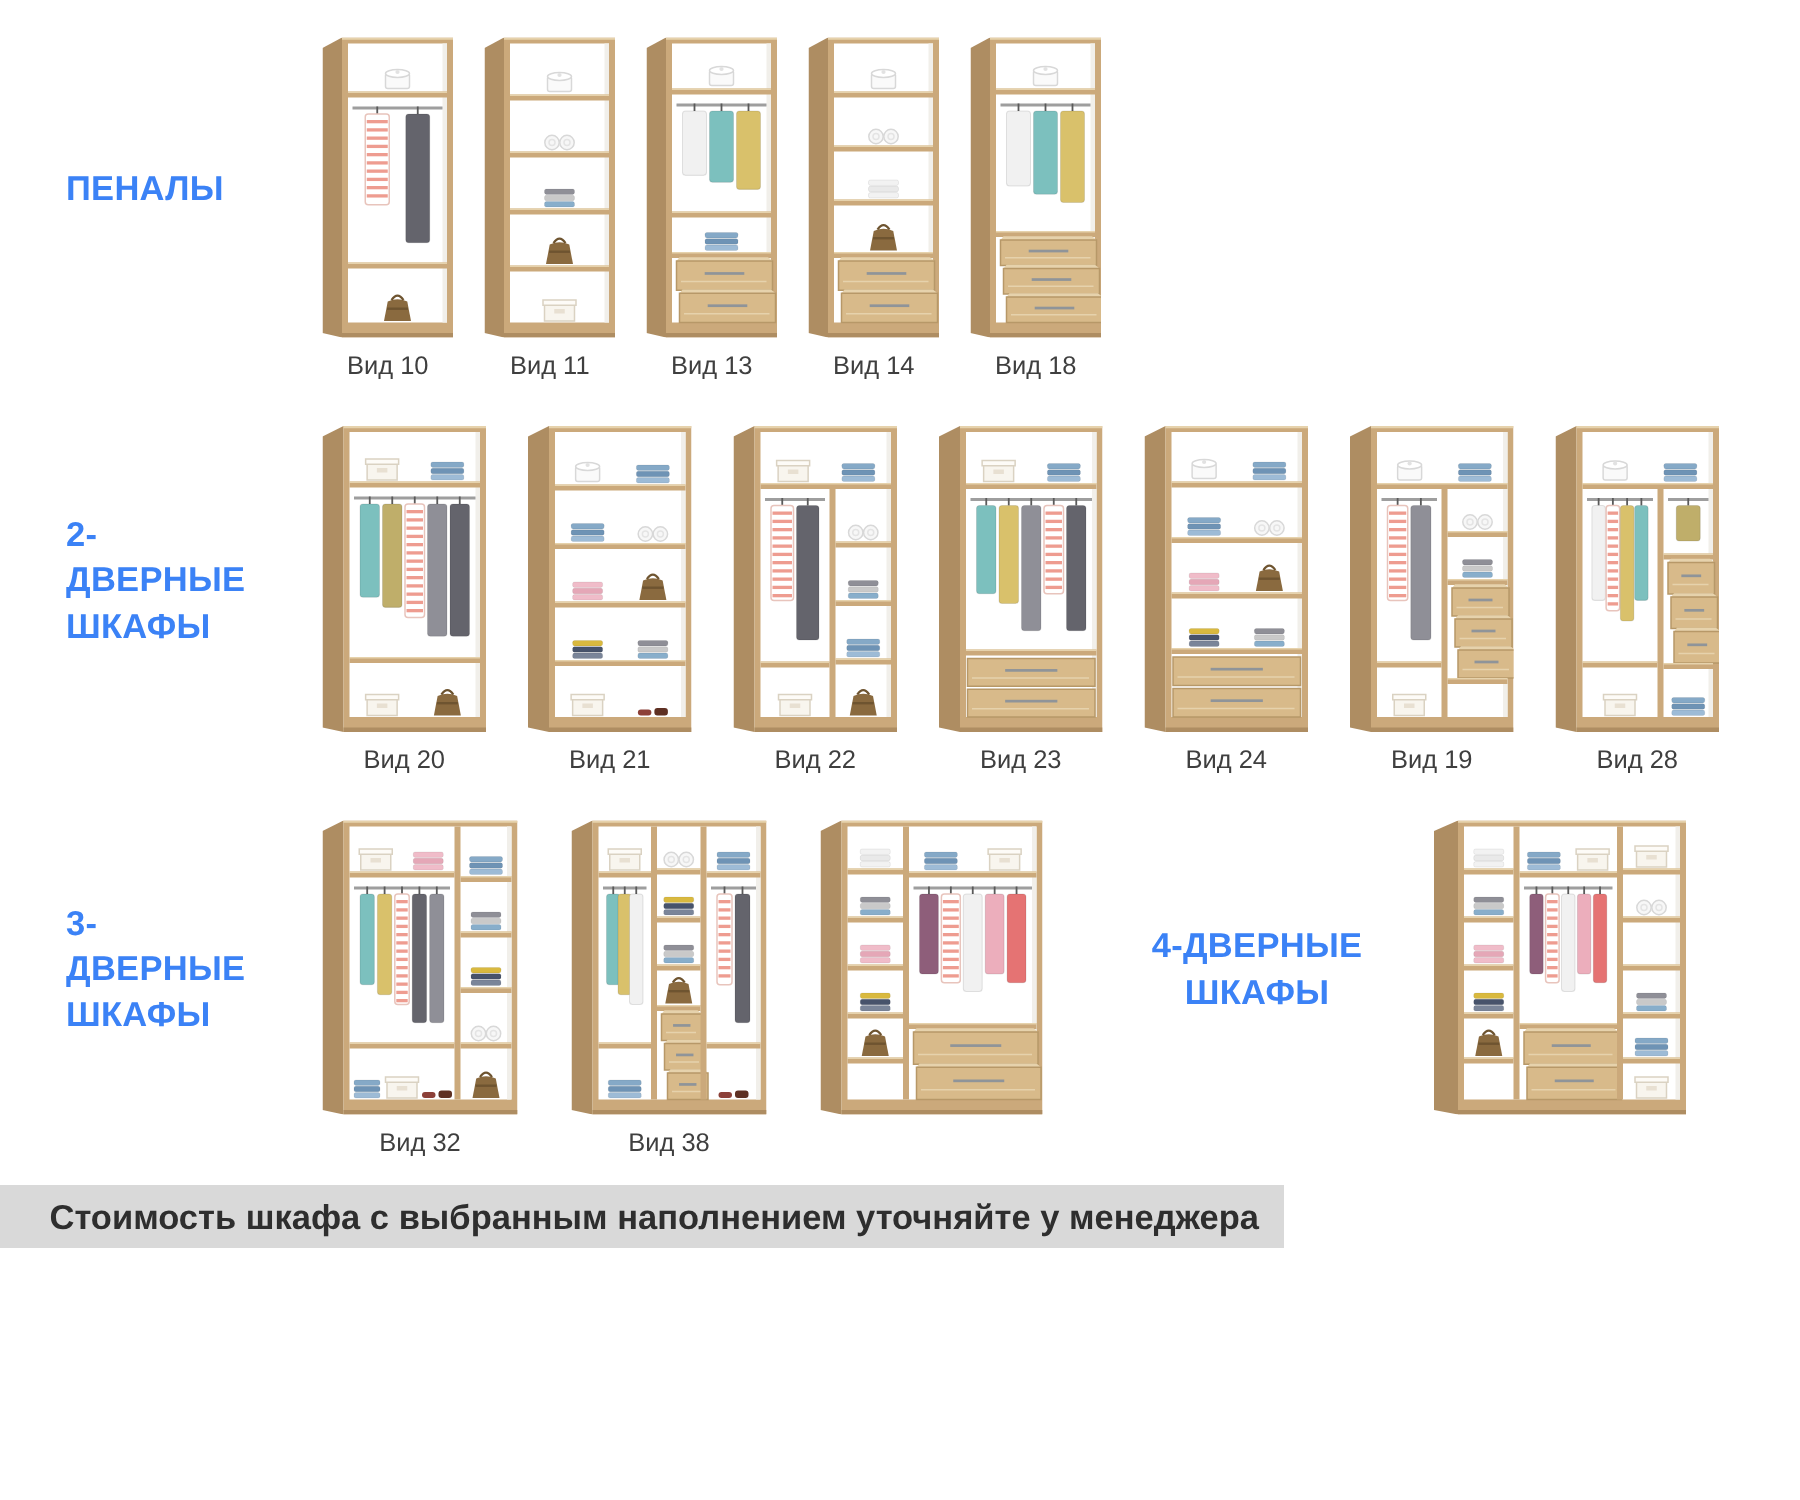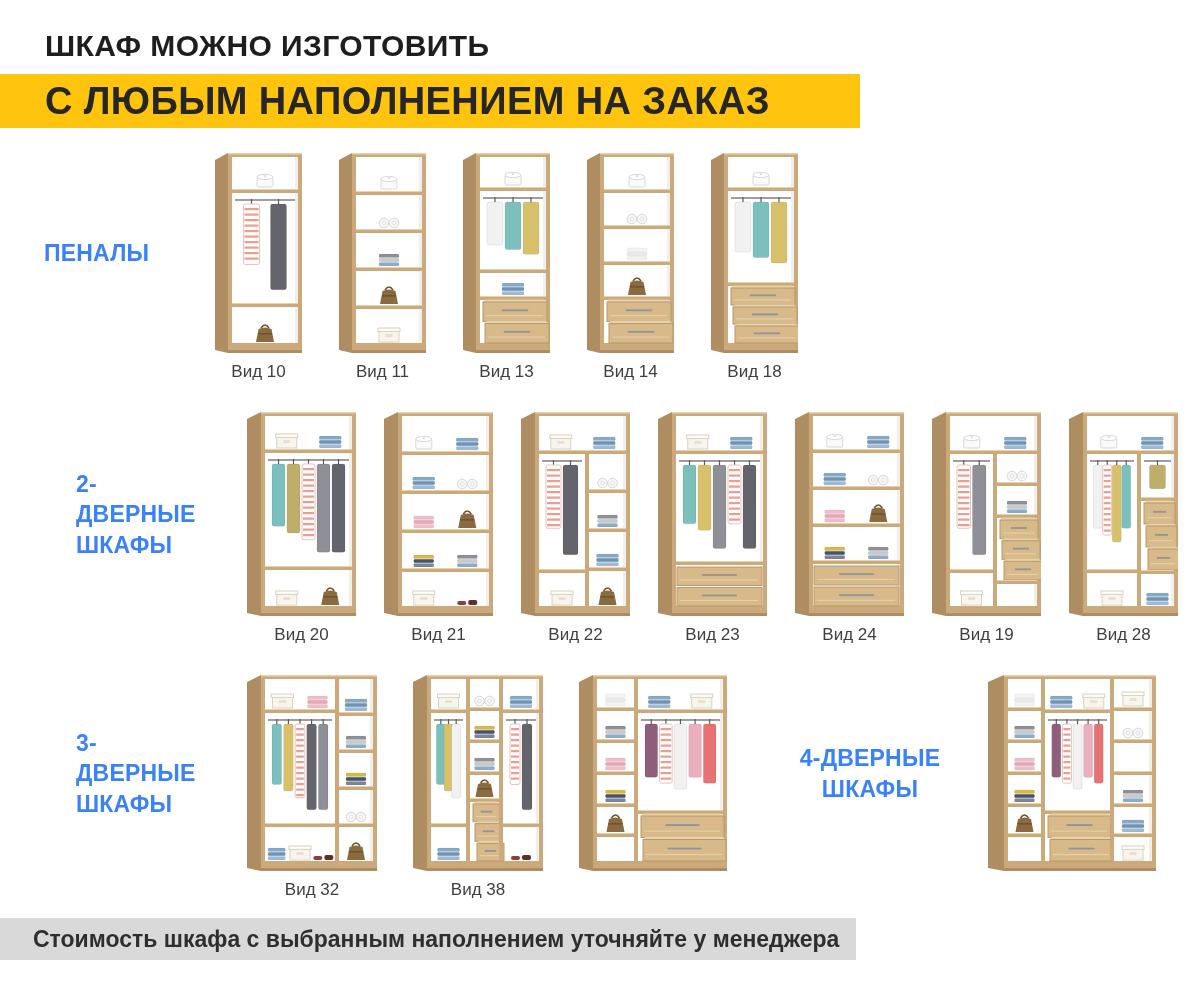--- a/index.html
+++ b/index.html
@@ -16,52 +16,46 @@
     color:#1e1e1e;letter-spacing:.4px;
   }
   .subtitle-bar{
     margin-top:12px;width:860px;height:54px;background:#FFC40D;
     display:flex;align-items:center;box-sizing:border-box;padding-left:45px;
   }
   .subtitle-bar span{font-size:38px;font-weight:800;color:#262626;letter-spacing:.4px;}
   
   #rows{margin-top:25px;}
   .row{display:flex;align-items:center;}
-  .row + .row{margin-top:30px;padding-left:32px;}
+  .row + .row{margin-top:30px;}
   .row-label{
     width:180px;box-sizing:border-box;padding-left:44px;
     font-size:23px;font-weight:800;color:#3b82f6;line-height:1.32;
     letter-spacing:.2px;transform:translateY(-14px);flex-shrink:0;
   }
   .row-label.inline{width:176px;padding-left:10px;margin-left:50px;text-align:center;}
   .items{display:flex;align-items:flex-start;margin-left:35px;}
-  .row-1 .items{gap:37px;justify-content:flex-end;}
+  .row-1 .items{gap:21px;justify-content:flex-end;}
   .row-2 .items{gap:28px;}
   .row-3 .items{gap:36px;margin-left:35px;}
   .figure{margin:0;display:flex;flex-direction:column;align-items:center;}
   .caption{
     margin-top:9px;height:20px;font-size:17px;color:#3f3f3f;text-align:center;
   }
   
   .footer{
     margin-top:18px;width:856px;height:42px;background:#D9D9D9;
     display:flex;align-items:center;box-sizing:border-box;padding-left:33px;
   }
   .footer span{font-size:23px;font-weight:700;color:#2e2e2e;}
 </style>
 </head>
 <body>
 
 <div class="page">
-  <div class="header">
-    <h1 class="title">ШКАФ МОЖНО ИЗГОТОВИТЬ</h1>
-    <div class="subtitle-bar">
-      <span>С ЛЮБЫМ НАПОЛНЕНИЕМ НА ЗАКАЗ</span>
-    </div>
-  </div>
 
   <div id="rows">
       <div class="row row-1">
         <div class="row-label">
           <div>ПЕНАЛЫ</div>
         </div>
         <div class="items">
           <figure class="figure">
             <svg width="87" height="200" viewBox="0 0 87 200">
               <polygon points="0,7 13,0 13,200 0,197" fill="#AE8D62"></polygon>

